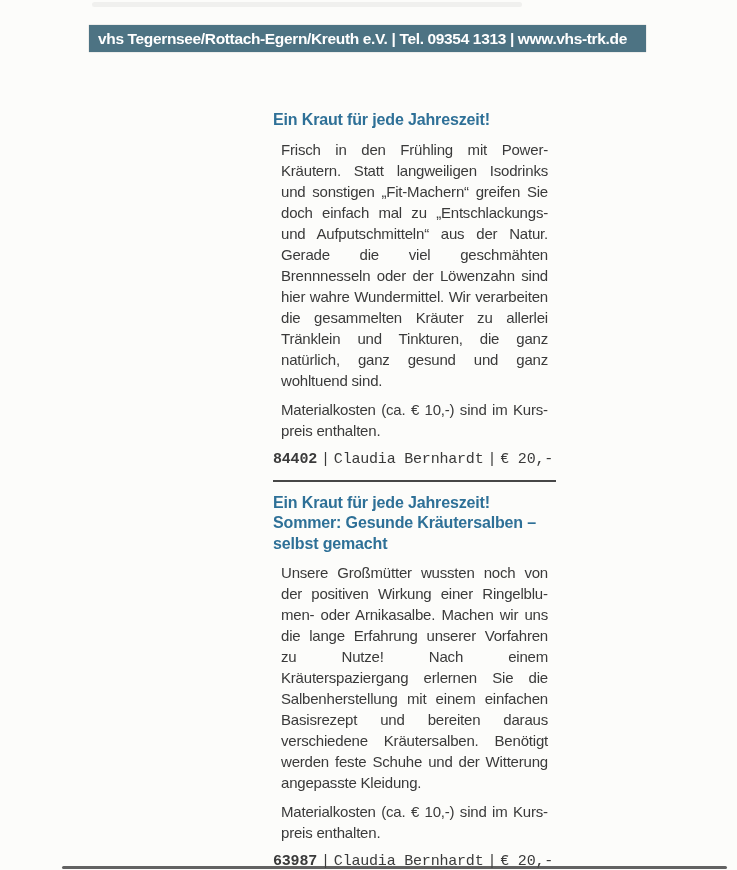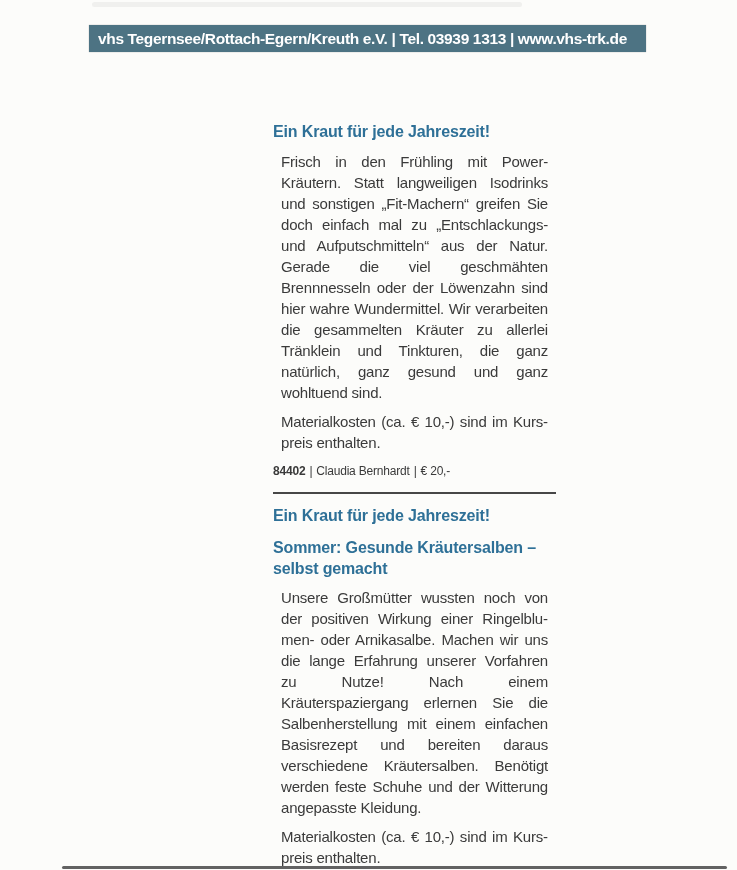--- a/index.html
+++ b/index.html
@@ -62,58 +62,59 @@
     width: 283px;
   }
   .course-title {
     margin: 0 0 3px 0;
     font-size: 16px;
     font-weight: bold;
     line-height: 20.5px;
     letter-spacing: -0.15px;
     color: var(--heading-blue, #2e7097);
   }
-  .title-line { display: block; margin-top: 12px; }
+  .title-line { display: block; }
 
   .course-desc,
   .course-note {
     margin: 8px;
     font-size: 15px;
     line-height: 21px;
     letter-spacing: -0.2px;
     text-align: justify;
     hyphens: auto;
     -webkit-hyphens: auto;
   }
   .course-meta {
     margin: 5px 0 0 0;
-    font-size: 12px;
+    font-size: 15px;
     line-height: 21px;
     letter-spacing: -0.2px;
+    font-family: Liberation Mono, monospace;
   }
   .course-meta .num { font-weight: bold; }
   .course-meta .pipe { margin: 0 4px; color: var(--body-text, #3a3a3a); }
   .course-meta .schedule { display: block; }
 
   .course-separator {
     border: none;
     border-top: 2px solid var(--rule-color, #474747);
     margin: 10px 0 11px 0;
     width: 100%;
   }
 </style>
 </head>
 <body>
 
 <div class="page">
 
   <div class="scan-smudge-top"></div>
 
   <header class="vhs-bar">
-    <span class="bar-text">vhs Tegernsee/Rottach-Egern/Kreuth e.V. | Tel. 03939 1313 | www.vhs-trk.de</span>
+    <span class="bar-text">vhs Tegernsee/Rottach-Egern/Kreuth e.V. | Tel. 09354 1313 | www.vhs-trk.de</span>
   </header>
 
   <main class="content">
 
     <article class="course">
       <h2 class="course-title">
         <span class="title-line">Ein Kraut für jede Jahreszeit!</span>
       </h2>
       <p class="course-desc">Frisch in den Frühling mit Power-Kräutern. Statt langweiligen Isodrinks und sonstigen „Fit-Machern“ greifen Sie doch einfach mal zu „Entschlackungs- und Aufputschmitteln“ aus der Natur. Gerade die viel geschmäh­ten Brennnesseln oder der Löwenzahn sind hier wahre Wundermittel. Wir verar­beiten die gesammelten Kräuter zu allerlei Tränklein und Tinkturen, die ganz natürlich, ganz gesund und ganz wohltuend sind.</p>
       <p class="course-note">Materialkosten (ca. € 10,-) sind im Kurs­preis enthalten.</p>

